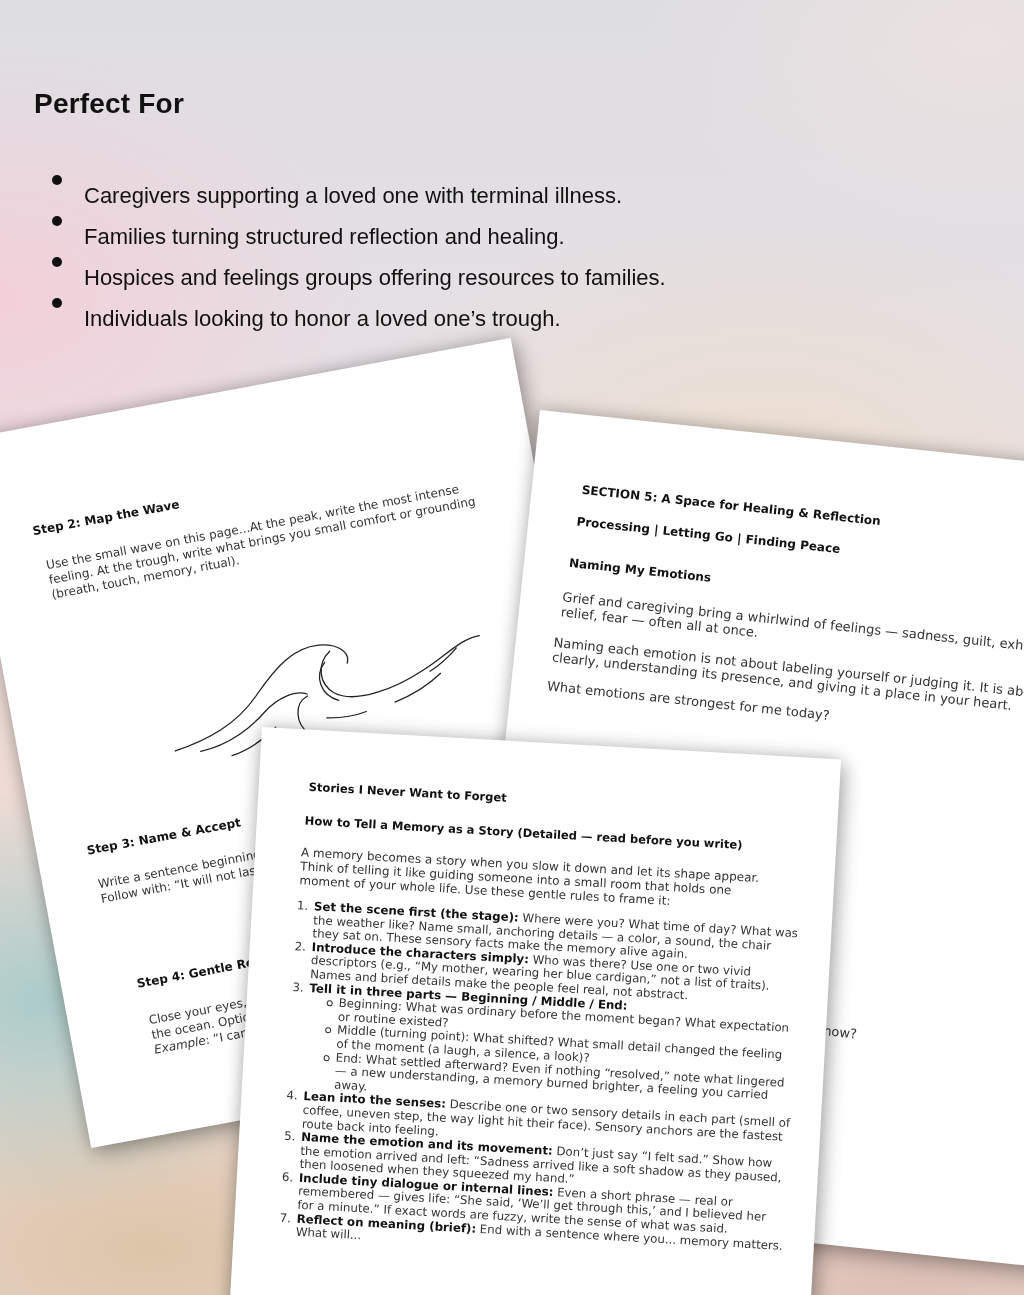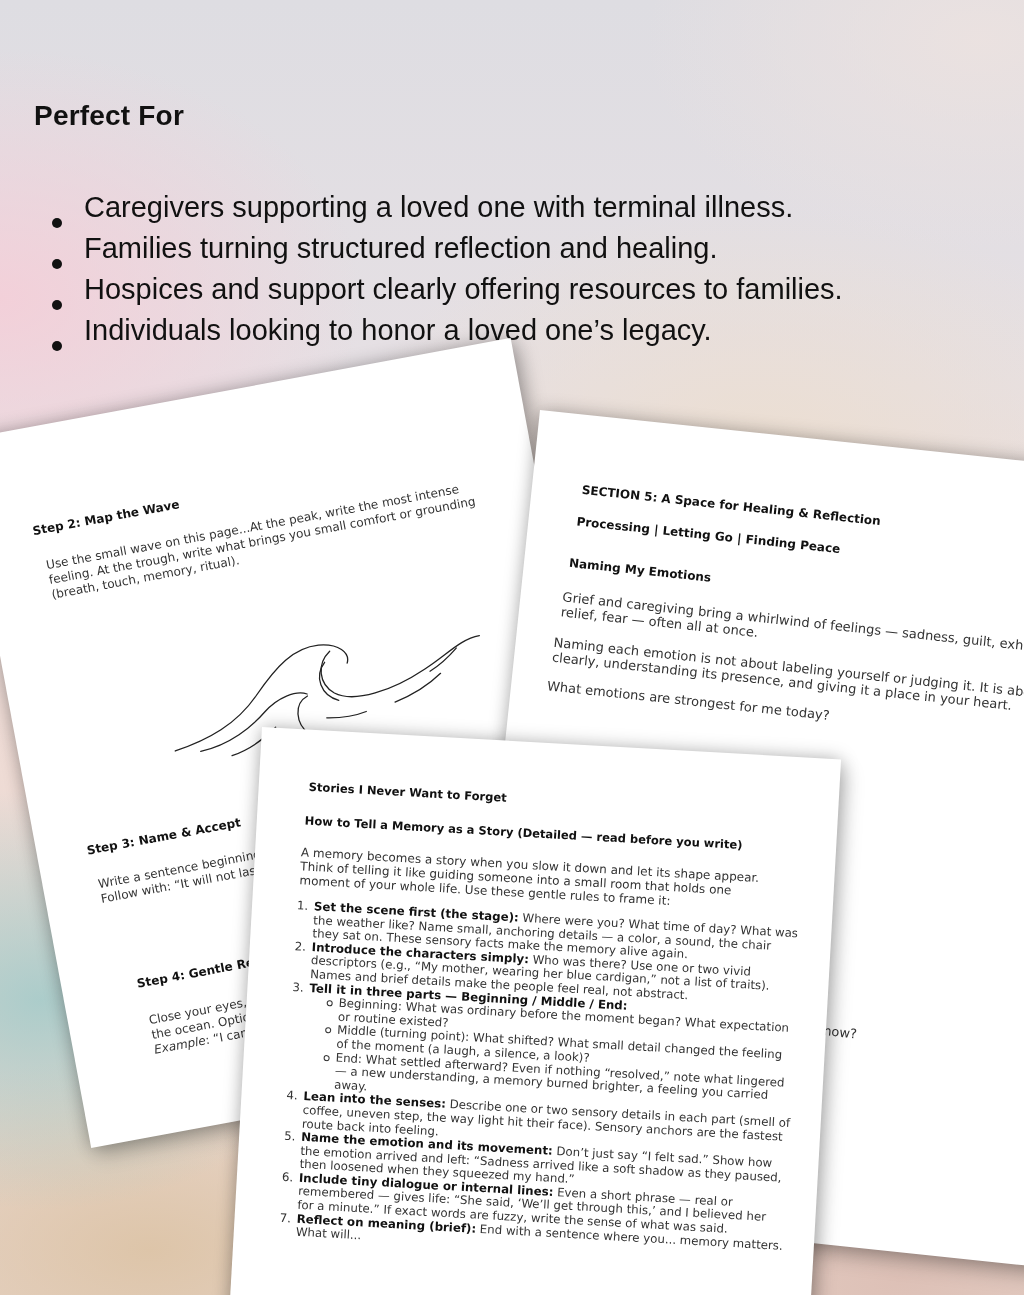--- a/index.html
+++ b/index.html
@@ -8,24 +8,24 @@
     font-family:"Liberation Sans", "DejaVu Sans", sans-serif;
     background:
       radial-gradient(ellipse 420px 300px at 40px 1000px, rgba(150,200,200,0.75), rgba(150,200,200,0) 70%),
       radial-gradient(ellipse 500px 260px at 150px 1250px, rgba(220,195,165,0.9), rgba(220,195,165,0) 75%),
       radial-gradient(ellipse 600px 300px at 900px 1280px, rgba(220,190,180,0.9), rgba(220,190,180,0) 70%),
       radial-gradient(ellipse 520px 360px at 0px 300px, rgba(245,205,215,0.85), rgba(245,205,215,0) 70%),
       radial-gradient(ellipse 600px 360px at 760px 460px, rgba(236,222,208,0.95), rgba(236,222,208,0) 70%),
       radial-gradient(ellipse 480px 300px at 980px 40px, rgba(236,226,224,0.9), rgba(236,226,224,0) 70%),
       linear-gradient(180deg, #dedde2 0%, #e6e0e4 30%, #efdcd6 55%, #e8d6cc 100%);
   }
-  .hero { position:absolute; left:34px; top:100px; color:#111; }
+  .hero { position:absolute; left:34px; top:88px; color:#111; }
   .hero-title { font-weight:700; font-size:28px; margin:0; letter-spacing:0.2px; }
   .hero-list { list-style:none; margin:55px 0 0 18px; padding:0; }
-  .hero-list li { font-size:29px; line-height:41px; display:flex; align-items:flex-end; }
+  .hero-list li { font-size:22px; line-height:41px; display:flex; align-items:flex-start; }
   .bullet { display:inline-block; width:10px; height:10px; border-radius:50%; background:#111; margin-right:22px; }
 
   .page {
     position:absolute; background:#fff;
     box-shadow: 0 0 18px rgba(0,0,0,0.28), 6px 10px 20px rgba(0,0,0,0.18);
     color:#222; font-family:"DejaVu Sans", sans-serif;
   }
   .page h3 { font-size:12px; font-weight:700; margin:0; color:#111; }
   .page p { font-size:12px; line-height:15px; margin:0; color:#333; }
 
@@ -71,25 +71,25 @@
     <li>
         <span class="bullet"></span>
         <span>Caregivers supporting a loved one with terminal illness.</span>
       </li>
     <li>
         <span class="bullet"></span>
         <span>Families turning structured reflection and healing.</span>
       </li>
     <li>
         <span class="bullet"></span>
-        <span>Hospices and support clearly offering resources to families.</span>
+        <span>Hospices and feelings groups offering resources to families.</span>
       </li>
     <li>
         <span class="bullet"></span>
-        <span>Individuals looking to honor a loved one’s legacy.</span>
+        <span>Individuals looking to honor a loved one’s trough.</span>
       </li>
   </ul>
 </div>
 
 <div class="page page-left">
   <h3 class="step2-title">Step 2: Map the Wave</h3>
   <p class="step2-text">Use the small wave on this page...At the peak, write the most intense feeling. At the trough, write what brings you small comfort or grounding (breath, touch, memory, ritual).</p>
   <svg class="wave" viewBox="0 0 330 120" fill="none" stroke="#222" stroke-width="1.3" stroke-linecap="round">
     <path d="M5 100 C40 95 70 85 95 60 C120 35 140 20 165 22 C185 24 195 35 190 45"></path>
     <path d="M175 30 C160 40 158 60 172 72 C190 86 230 80 265 65 C290 55 305 42 325 42"></path>

